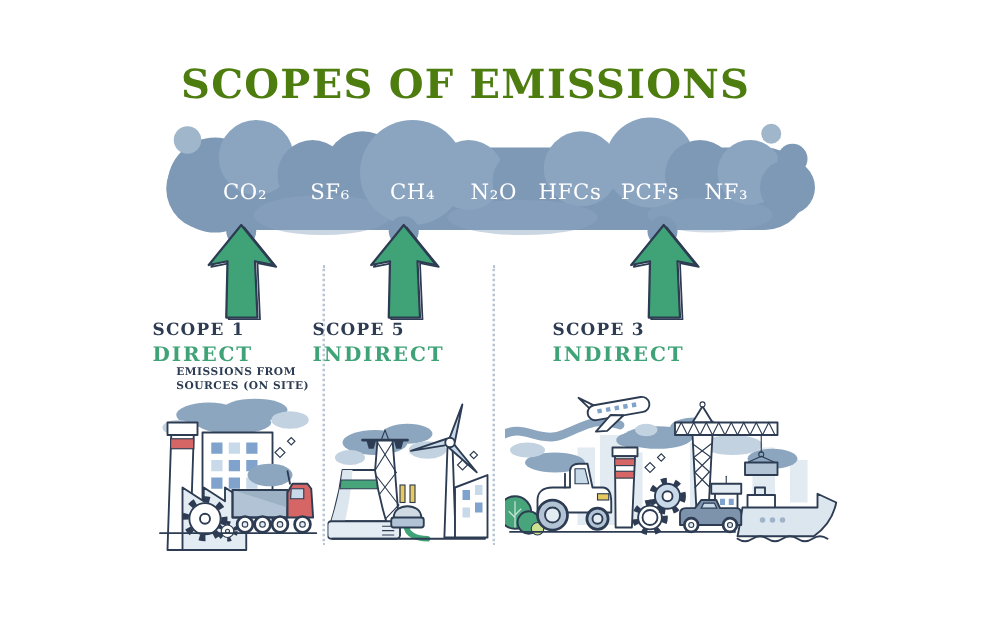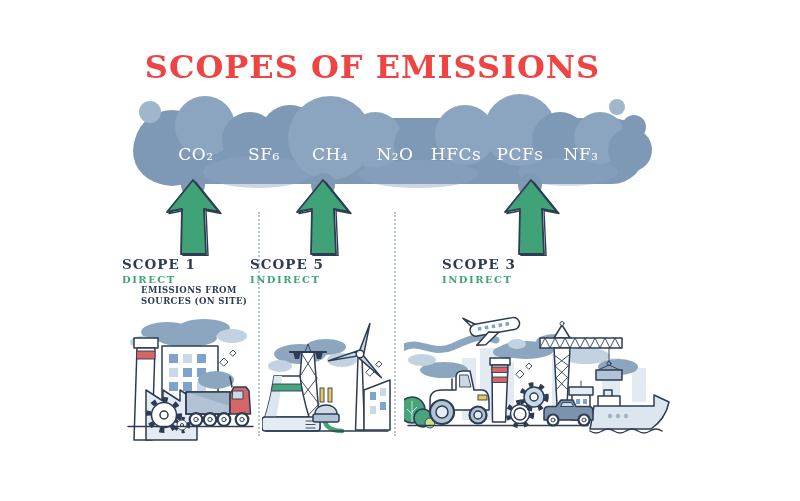--- a/index.html
+++ b/index.html
@@ -1,31 +1,31 @@
 <!DOCTYPE html>
 <html><head>
 <meta charset="utf-8">
 <style>
   html,body{margin:0;padding:0;background:#fff;}
   .canvas{position:relative;width:800px;height:501px;background:#ffffff;overflow:hidden;
           font-family:"DejaVu Serif","Liberation Serif",serif;}
   .title{position:absolute;left:0;top:48px;width:745px;text-align:center;
-         font-size:32px;font-weight:bold;letter-spacing:1px;color:#ef4444;}
+         font-size:32px;font-weight:bold;letter-spacing:1px;color:#4d7c0f;}
   
   .cloud-svg{position:absolute;left:118px;top:86px;}
   .gas{position:absolute;transform:translateX(-50%);color:#ffffff;font-weight:normal;
        font-size:17px;letter-spacing:.5px;top:144px;white-space:nowrap;}
   
   .arrow{position:absolute;width:58px;height:78px;}
   
   .sep{position:absolute;top:212px;height:224px;width:0;border-left:2px dotted #b7c5d4;}
   
   .scope{position:absolute;top:256px;color:#2d3c52;}
   .scope-name{font-size:13.5px;font-weight:bold;letter-spacing:1px;}
-  .scope-type{font-size:10px;font-weight:bold;letter-spacing:1.5px;color:#3fa377;margin-top:2px;}
+  .scope-type{font-size:16px;font-weight:bold;letter-spacing:1.5px;color:#3fa377;margin-top:2px;}
   .scope-desc{font-size:8.5px;font-weight:bold;letter-spacing:.4px;line-height:1.35;
               margin:0 auto 0;max-width:112px;}
   
   .o{stroke:#2d3c52;stroke-width:1.5;stroke-linejoin:round;stroke-linecap:round;}
   .o2{stroke:#2d3c52;stroke-width:2.2;stroke-linejoin:round;stroke-linecap:round;}
   .thin{stroke:#2d3c52;stroke-width:.9;stroke-linecap:round;}
   .fN{fill:none}.fW{fill:#ffffff}.fL{fill:#e3ebf3}.fM{fill:#b1c3d4}
   .fB{fill:#7fa3cc}.fBl{fill:#c8d9ea}.fR{fill:#d66565}.fY{fill:#e7c95e}
   .fG{fill:#47a47b}.fS{fill:#8ca6bf}.fSl{fill:#c2d2e1}.fSky{fill:#dde7f0}
   .fSlate{fill:#7d92ab}

